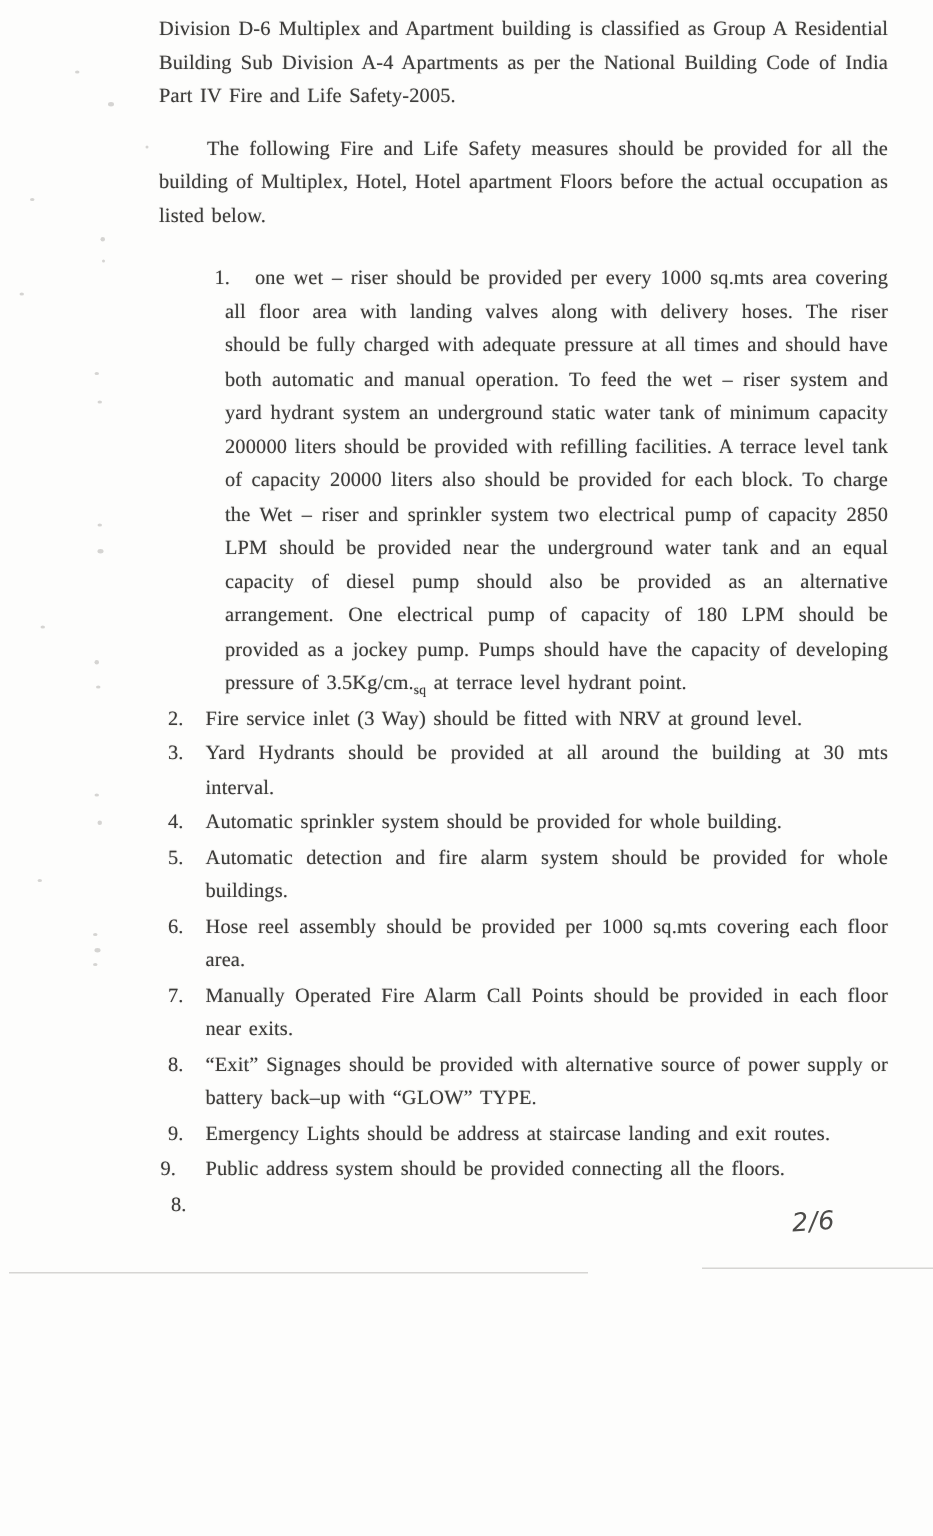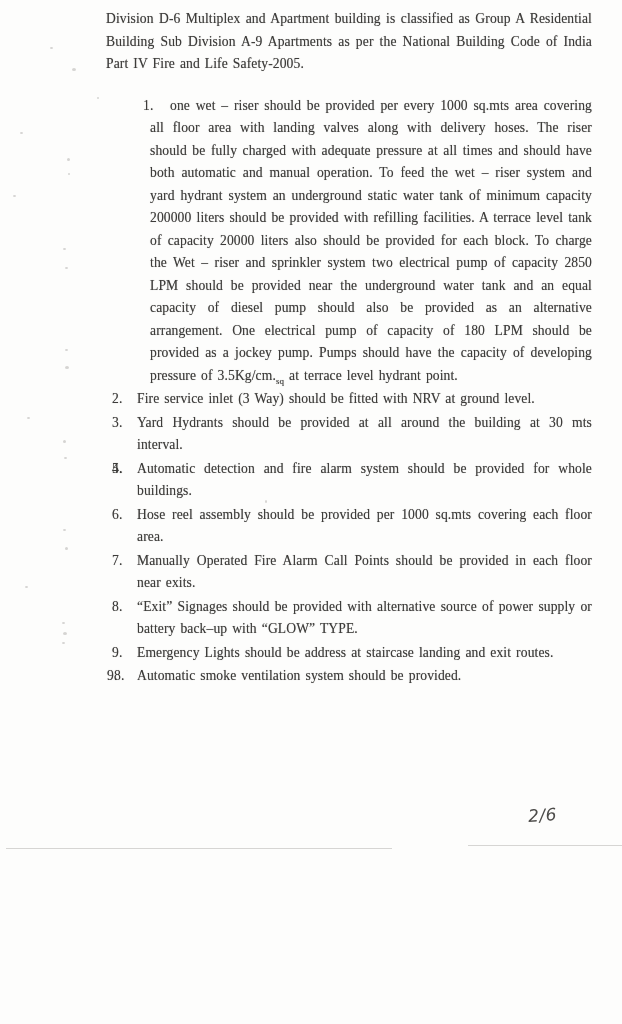--- a/index.html
+++ b/index.html
@@ -86,39 +86,40 @@
     border-radius: 50%;
     opacity: 0.55;
     filter: blur(0.5px);
   }
 </style>
 </head>
 <body>
 
 <div class="page">
 
-  <p class="para para-1">Division D-6 Multiplex and Apartment building is classified as Group A Residential Building Sub Division A-9 Apartments as per the National Building Code of India Part IV Fire and Life Safety-2005.</p>
+  <p class="para para-1">Division D-6 Multiplex and Apartment building is classified as Group A Residential Building Sub Division A-4 Apartments as per the National Building Code of India Part IV Fire and Life Safety-2005.</p>
 
+  <p class="para para-2">The following Fire and Life Safety measures should be provided for all the building of Multiplex, Hotel, Hotel apartment Floors before the actual occupation as listed below.</p>
 
   <div class="list">
 
     <div class="item item-1">
       <span class="num">1.</span><span>one wet – riser should be provided per every 1000 sq.mts area covering all floor area with landing valves along with delivery hoses. The riser should be fully charged with adequate pressure at all times and should have both automatic and manual operation. To feed the wet – riser system and yard hydrant system an underground static water tank of minimum capacity 200000 liters should be provided with refilling facilities. A terrace level tank of capacity 20000 liters also should be provided for each block. To charge the Wet – riser and sprinkler system two electrical pump of capacity 2850 LPM should be provided near the underground water tank and an equal capacity of diesel pump should also be provided as an alternative arrangement. One electrical pump of capacity of 180 LPM should be provided as a jockey pump. Pumps should have the capacity of developing pressure of 3.5Kg/cm.</span><sub class="sq">sq</sub><span> at terrace level hydrant point.</span>
     </div>
 
     <div class="item item-2">
       <span class="num">2.</span><span>Fire service inlet (3 Way) should be fitted with NRV at ground level.</span>
     </div>
 
     <div class="item item-3">
       <span class="num">3.</span><span>Yard Hydrants should be provided at all around the building at 30 mts interval.</span>
     </div>
 
     <div class="item item-4">
-      <span class="num">4.</span>
+      <span class="num">4.</span><span>Automatic sprinkler system should be provided for whole building.</span>
     </div>
 
     <div class="item item-5">
       <span class="num">5.</span><span>Automatic detection and fire alarm system should be provided for whole buildings.</span>
     </div>
 
     <div class="item item-6">
       <span class="num">6.</span><span>Hose reel assembly should be provided per 1000 sq.mts covering each floor area.</span>
     </div>
 
@@ -128,25 +129,25 @@
 
     <div class="item item-8">
       <span class="num">8.</span><span>“Exit” Signages should be provided with alternative source of power supply or battery back–up with “GLOW” TYPE.</span>
     </div>
 
     <div class="item item-9">
       <span class="num">9.</span><span>Emergency Lights should be address at staircase landing and exit routes.</span>
     </div>
 
     <div class="item item-10">
-      <span class="num">9.</span>
+      <span class="num">9.</span><span>Public address system should be provided connecting all the floors.</span>
     </div>
 
     <div class="item item-11">
-      <span class="num">8.</span><span>Automatic smoke ventilation system should be provided.</span>
+      <span class="num">8.</span>
     </div>
 
   </div>
 
   <div class="pagenum">2/6</div>
 
   <div class="scanline scanline-left"></div>
   <div class="scanline scanline-right"></div>
 
   <div class="speckle" style="left:50px;  top:47px;  width:3px; height:2px;"></div>

